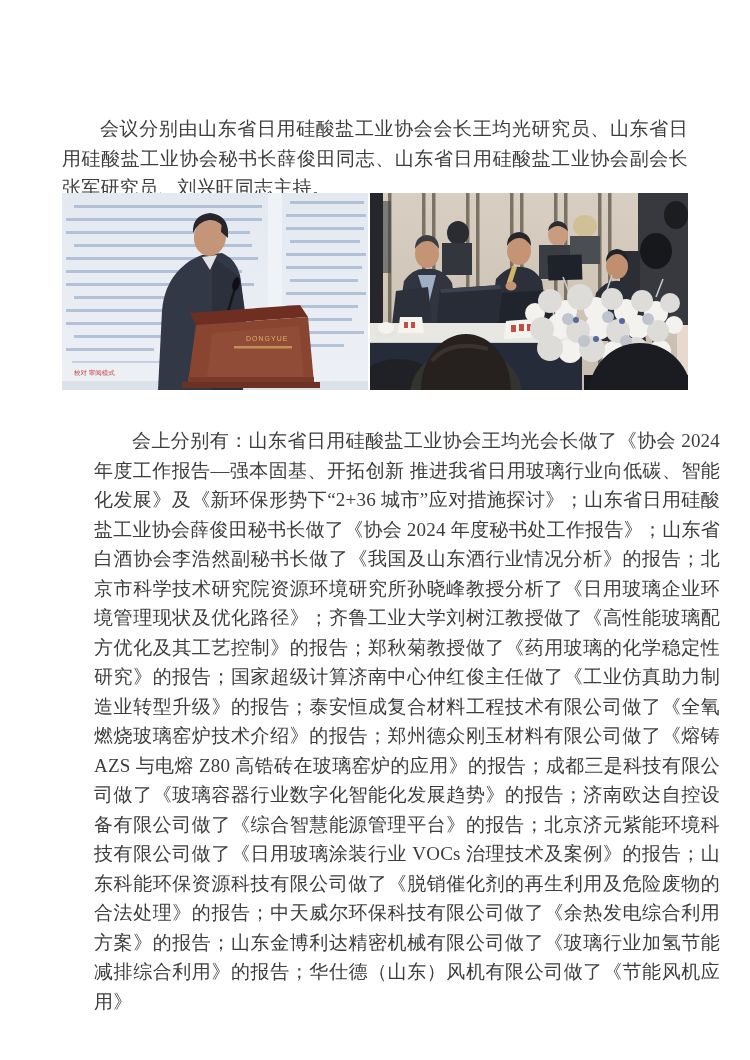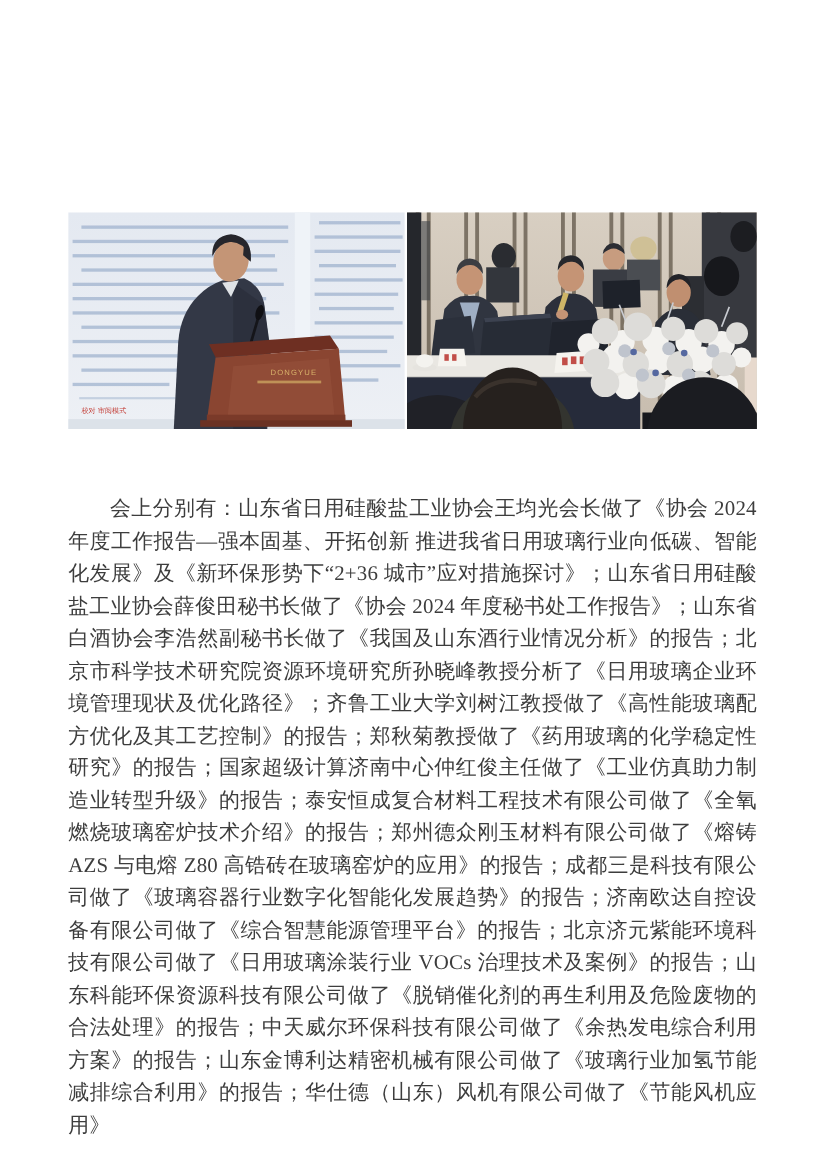--- a/index.html
+++ b/index.html
@@ -17,35 +17,36 @@
     font-size: 19px;
     line-height: 29.5px;
     color: #3d3d3d;
     text-align: justify;
     text-justify: inter-ideograph;
     text-indent: 2em;
     letter-spacing: 0.2px;
     word-break: break-all;
   }
   #para1 { top: 95px; }
-  #para2 { top: 429px; }
+  #para2 { top: 407px; margin-left: 32px; }
   .photo-strip {
     position: absolute;
     top: 193px; left: 62px;
     width: 626px; height: 197px;
     display: flex;
     gap: 2px;
   }
   .photo-strip svg { display: block; }
 </style>
 </head>
 <body>
 
 <div class="page">
 
+  <p class="para" id="para1">会议分别由山东省日用硅酸盐工业协会会长王均光研究员、山东省日用硅酸盐工业协会秘书长薛俊田同志、山东省日用硅酸盐工业协会副会长张军研究员、刘兴旺同志主持。</p>
 
   <div class="photo-strip">
 
     <svg width="306" height="197" viewBox="0 0 306 197" xmlns="http://www.w3.org/2000/svg">
       <defs>
         <linearGradient id="scr" x1="0" y1="0" x2="0" y2="1">
           <stop offset="0" stop-color="#e4e9f1"></stop>
           <stop offset="1" stop-color="#edf0f5"></stop>
         </linearGradient>
       </defs>

